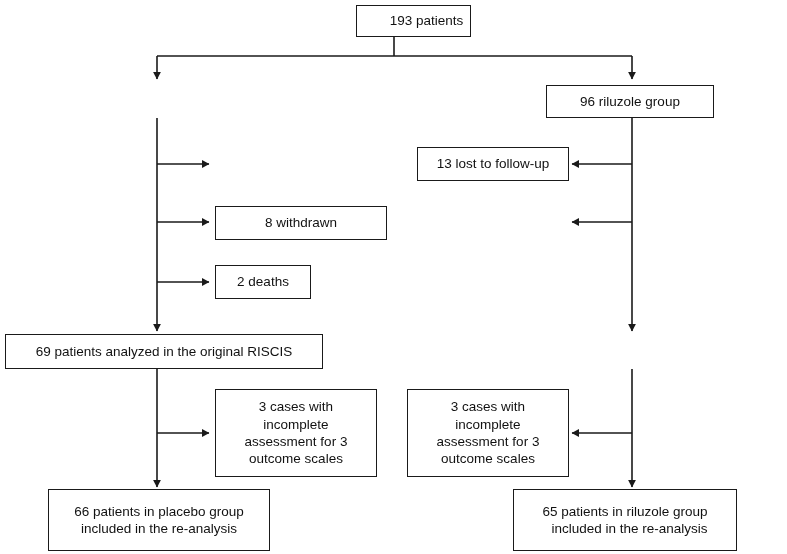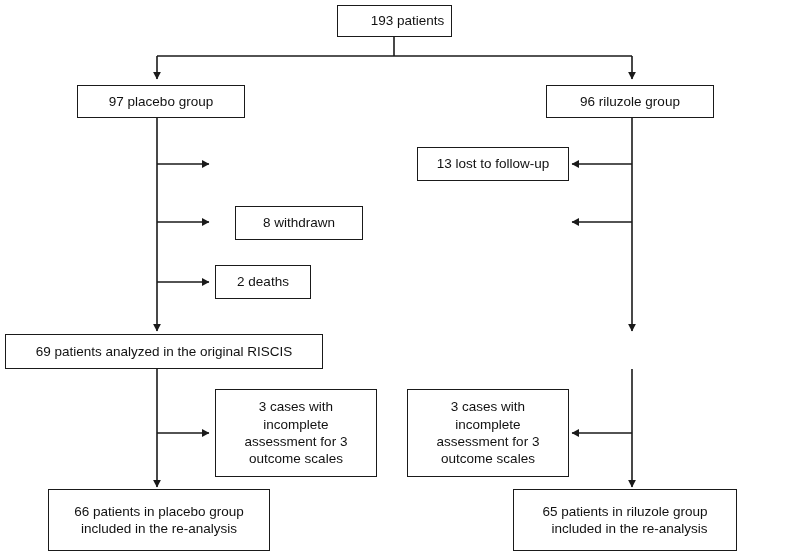--- a/index.html
+++ b/index.html
@@ -80,34 +80,31 @@
       <path d="M632,222 L572,222" marker-end="url(#arrow-left)"></path>
 
       <path d="M157,369 L157,487" marker-end="url(#arrow-down)"></path>
       <path d="M157,433 L209,433" marker-end="url(#arrow-right)"></path>
 
       <path d="M632,369 L632,487" marker-end="url(#arrow-down)"></path>
       <path d="M632,433 L572,433" marker-end="url(#arrow-left)"></path>
     </g>
   </svg>
 
-  <div class="node" style="left:337px; top:5px; width:115px; height:32px;padding-left:32px;">
+  <div class="node" style="left:356px; top:5px; width:115px; height:32px;padding-left:32px;">
     <span class="node-text">193 patients</span>
   </div>
 
-  <div class="node" style="left:77px; top:85px; width:168px; height:33px;">
-    <span class="node-text">97 placebo group</span>
-  </div>
 
   <div class="node" style="left:546px; top:85px; width:168px; height:33px;">
     <span class="node-text">96 riluzole group</span>
   </div>
 
 
-  <div class="node" style="left:215px; top:206px; width:128px; height:34px;margin-left:20px;">
+  <div class="node" style="left:215px; top:206px; width:172px; height:34px;">
     <span class="node-text">8 withdrawn</span>
   </div>
 
   <div class="node" style="left:215px; top:265px; width:96px; height:34px;">
     <span class="node-text">2 deaths</span>
   </div>
 
   <div class="node" style="left:417px; top:147px; width:152px; height:34px;">
     <span class="node-text">13 lost to follow-up</span>
   </div>

